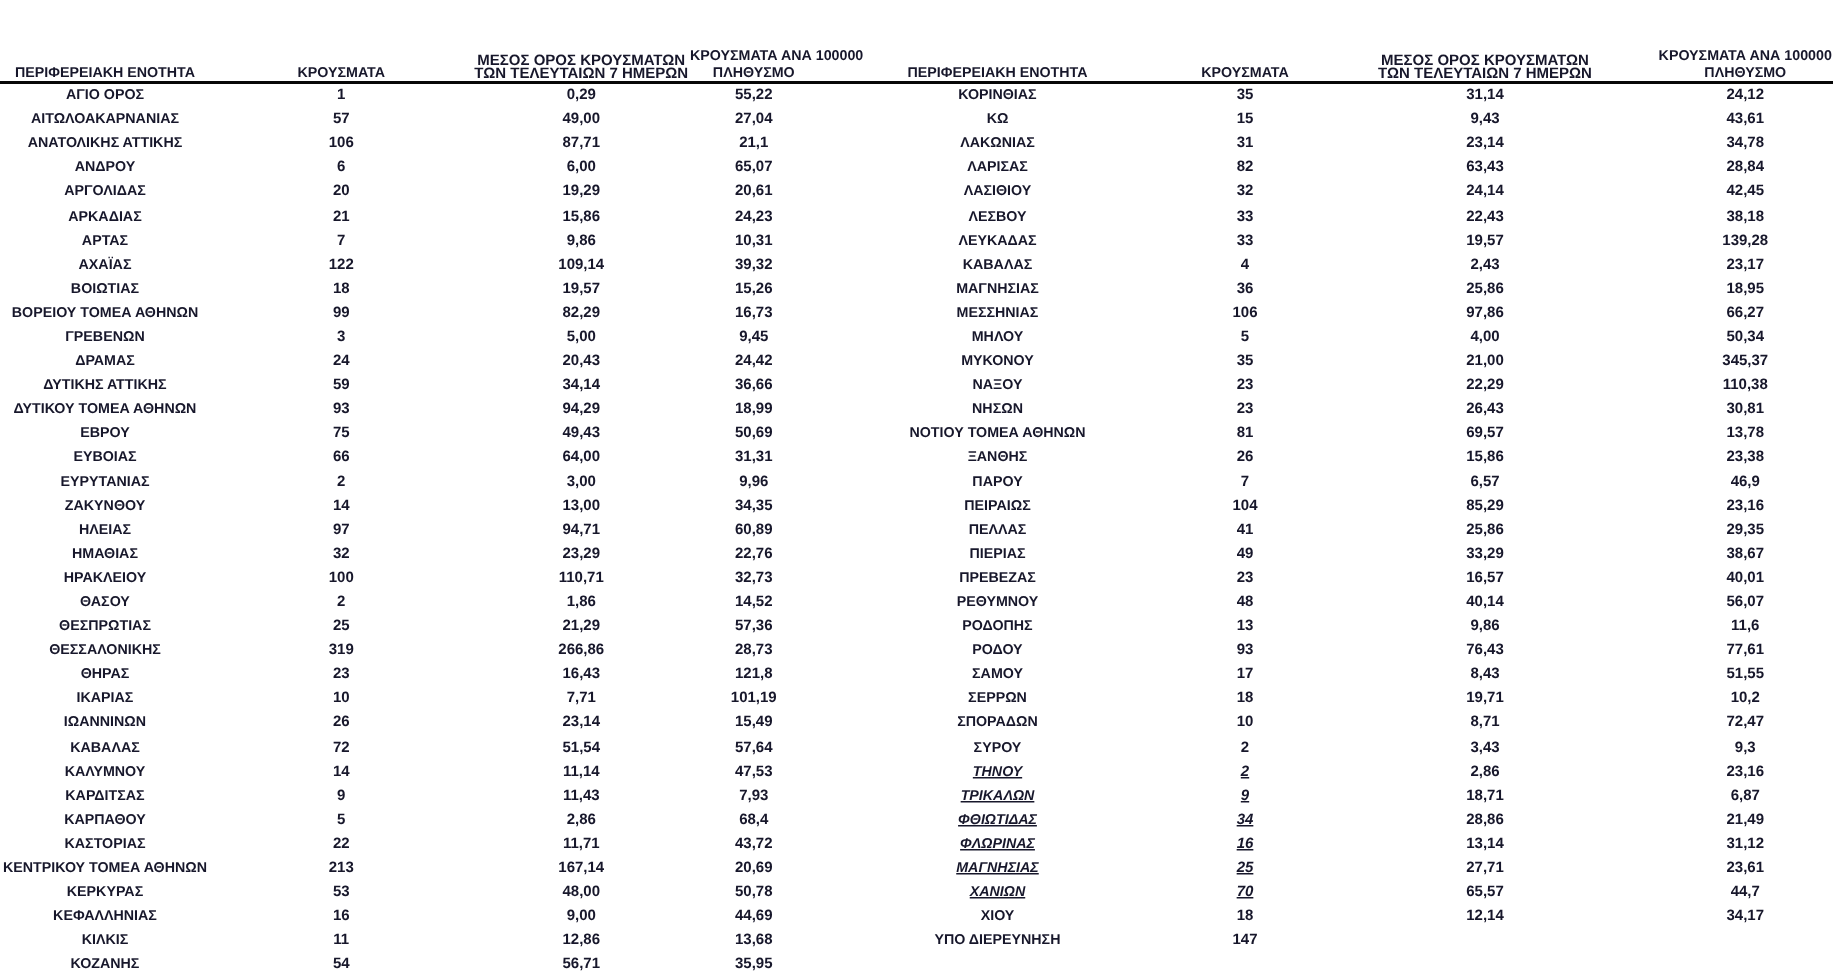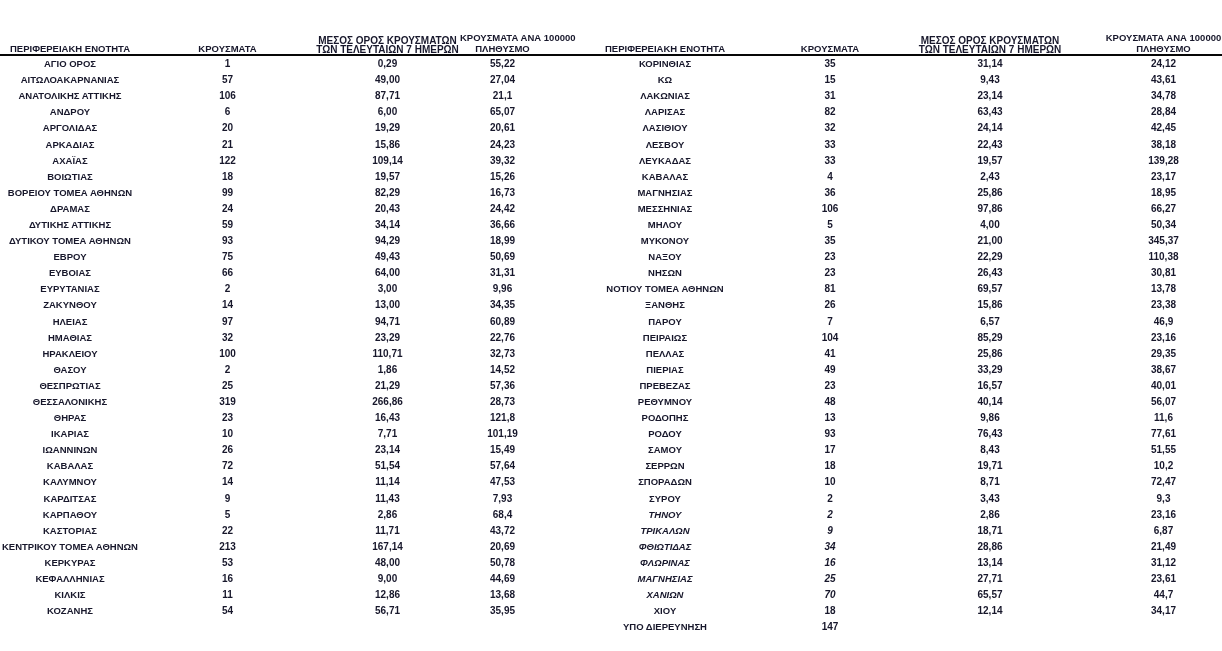--- a/index.html
+++ b/index.html
@@ -19,21 +19,21 @@
   .h-main{display:block;font-size:9.5px;line-height:10.5px;}
   .h-small{display:block;font-size:10px;line-height:9px;}
   
   .tbl-left  col.c-name{width:140px;} .tbl-left  col.c-cases{width:175px;}
   .tbl-left  col.c-avg{width:145px;}  .tbl-left  col.c-per{width:110px;}
   .tbl-right col.c-name{width:160px;} .tbl-right col.c-cases{width:170px;}
   .tbl-right col.c-avg{width:150px;}  .tbl-right col.c-per{width:157px;}
   
   .tbl-left  th:nth-child(4), .tbl-left  td:nth-child(4){padding-right:25px;}
   .tbl-right th:nth-child(4), .tbl-right td:nth-child(4){padding-left:40px;}
-  .it{font-style:italic;}
+  .it{font-style:italic;text-decoration:underline;}
 </style>
 </head>
 <body>
 
 <div class="report">
 
   <table class="tbl-left">
     <colgroup>
       <col class="c-name">
         <col class="c-cases">
@@ -89,36 +89,48 @@
           <td>19,29</td>
           <td>20,61</td>
         </tr>
         <tr>
           <td>ΑΡΚΑΔΙΑΣ</td>
           <td>21</td>
           <td>15,86</td>
           <td>24,23</td>
         </tr>
         <tr>
+          <td>ΑΡΤΑΣ</td>
+          <td>7</td>
+          <td>9,86</td>
+          <td>10,31</td>
+        </tr>
+        <tr>
           <td>ΑΧΑΪΑΣ</td>
           <td>122</td>
           <td>109,14</td>
           <td>39,32</td>
         </tr>
         <tr>
           <td>ΒΟΙΩΤΙΑΣ</td>
           <td>18</td>
           <td>19,57</td>
           <td>15,26</td>
         </tr>
         <tr>
           <td>ΒΟΡΕΙΟΥ ΤΟΜΕΑ ΑΘΗΝΩΝ</td>
           <td>99</td>
           <td>82,29</td>
           <td>16,73</td>
+        </tr>
+        <tr>
+          <td>ΓΡΕΒΕΝΩΝ</td>
+          <td>3</td>
+          <td>5,00</td>
+          <td>9,45</td>
         </tr>
         <tr>
           <td>ΔΡΑΜΑΣ</td>
           <td>24</td>
           <td>20,43</td>
           <td>24,42</td>
         </tr>
         <tr>
           <td>ΔΥΤΙΚΗΣ ΑΤΤΙΚΗΣ</td>
           <td>59</td>

